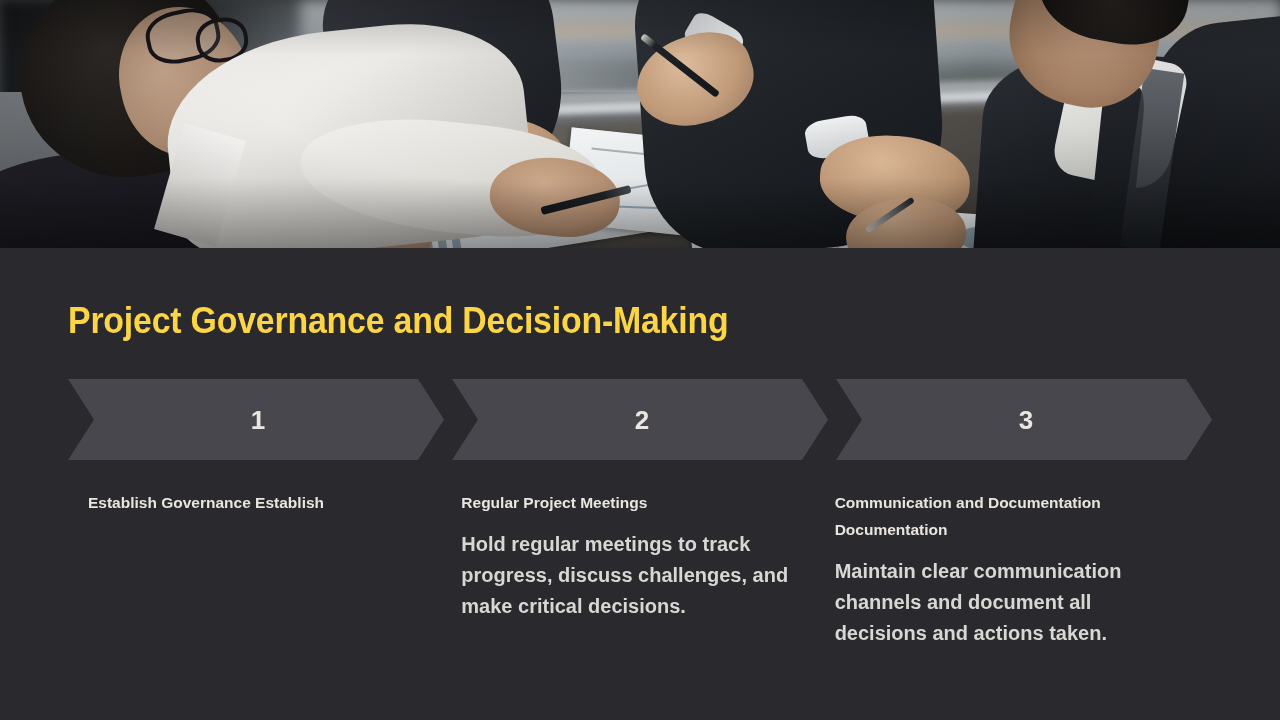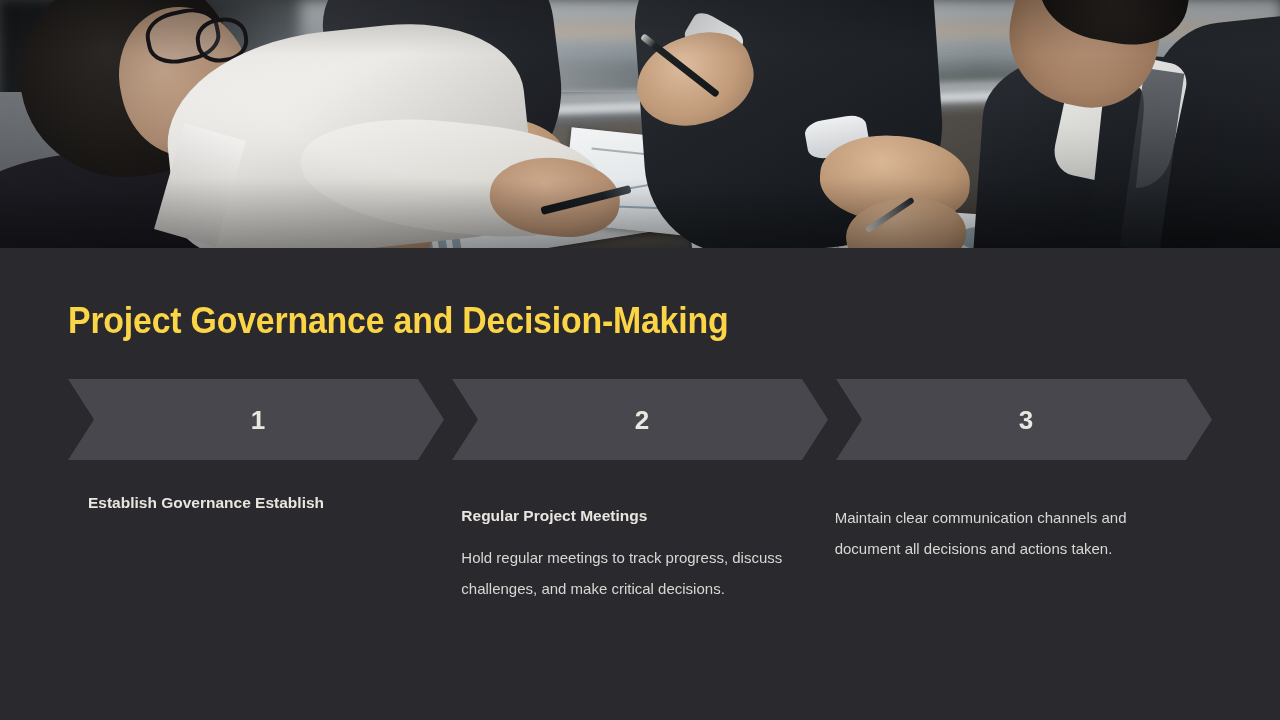--- a/index.html
+++ b/index.html
@@ -372,30 +372,30 @@
   .col { width: 381px; padding-right: 20px; box-sizing: border-box; }
   .col:nth-child(2) { padding-left: 0; }
   .col-head {
     font-size: 15.5px;
     font-weight: bold;
     color: #e9e6e0;
     line-height: 27px;
     margin: 0 0 8px 0;
   }
   .col-body {
-    font-size: 15px;
+    font-size: 20px;
     color: #d9d7d3;
     line-height: 31px;
     margin: 0;
-    font-weight: 400;
+    font-weight: 700;
   }
   .col-1 .col-body { margin-top: 40px; }
   .col-2 .col-body { margin-top: 13px; }
   .col-3 .col-body { margin-top: 13px; }
-  .col-2 { margin-left: 0px; margin-top: 13px; }
+  .col-2 { margin-left: 0px; }
   .col-3 { margin-left: 0px; }
 </style>
 </head>
 <body>
 
 <div id="slide">
 
   <div class="hero">
     <div class="hero-layer bg-window"></div>
     <div class="hero-layer bg-window2"></div>
@@ -494,17 +494,18 @@
 
   <div class="columns">
     <div class="col col-1">
       <div class="col-head">Establish Governance Establish</div>
     </div>
     <div class="col col-2">
       <div class="col-head">Regular Project Meetings</div>
       <div class="col-body">Hold regular meetings to track progress, discuss challenges, and make critical decisions.</div>
     </div>
     <div class="col col-3">
+      <div class="col-head">Communication and Documentation Documentation</div>
       <div class="col-body">Maintain clear communication channels and document all decisions and actions taken.</div>
     </div>
   </div>
 
 </div>
 
 </body></html>

